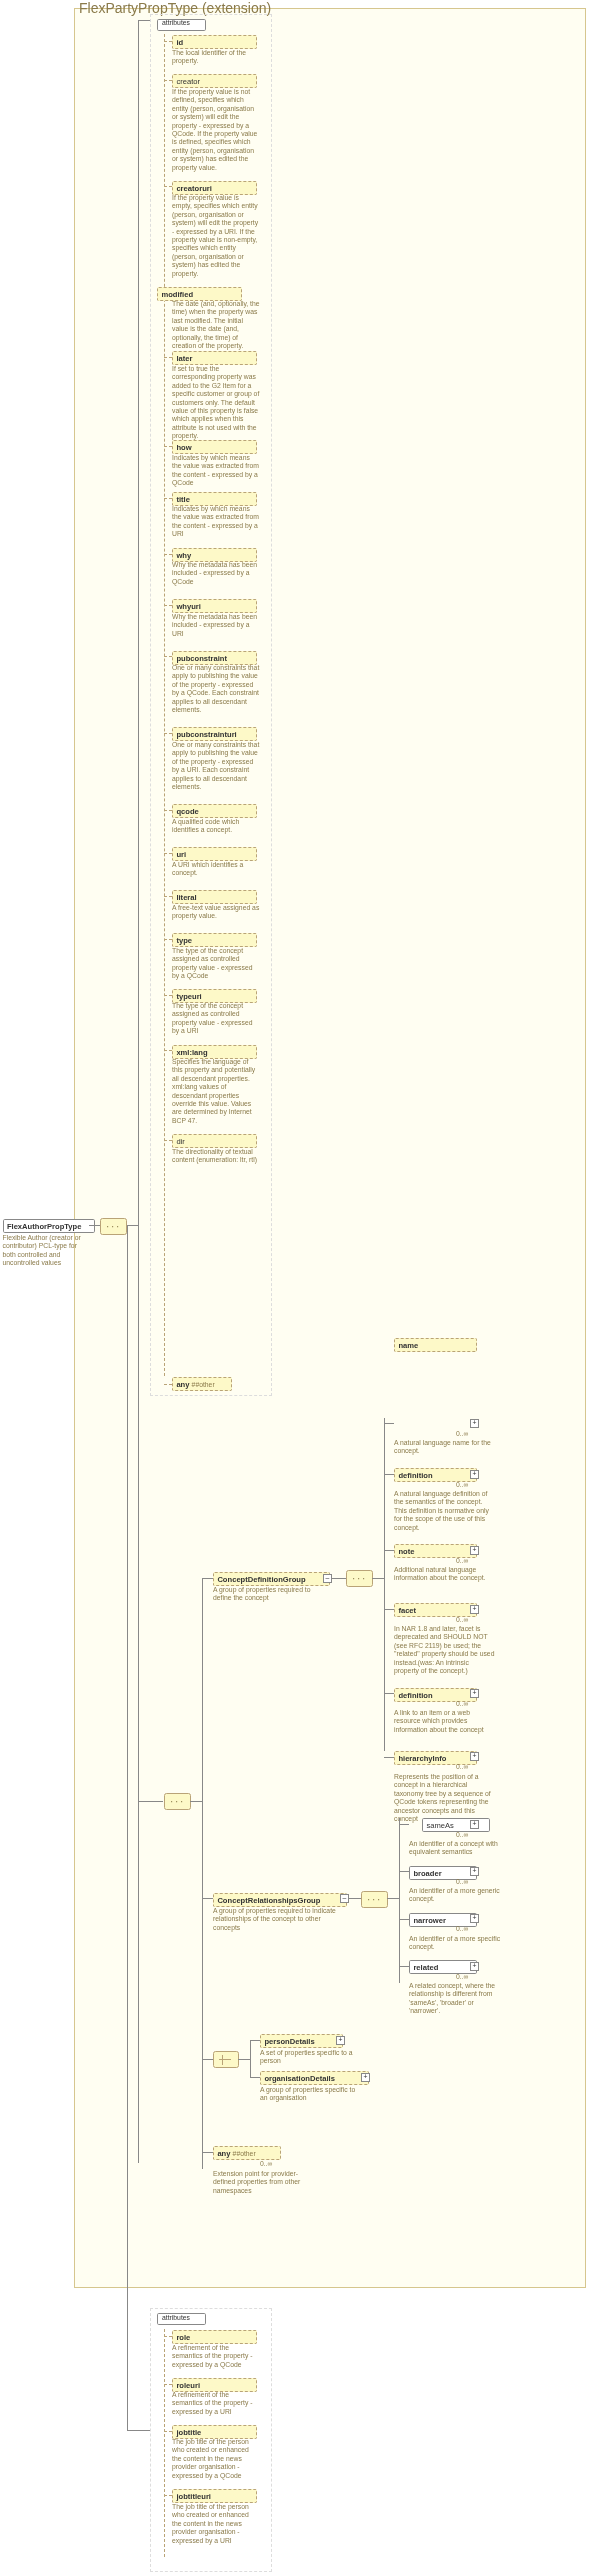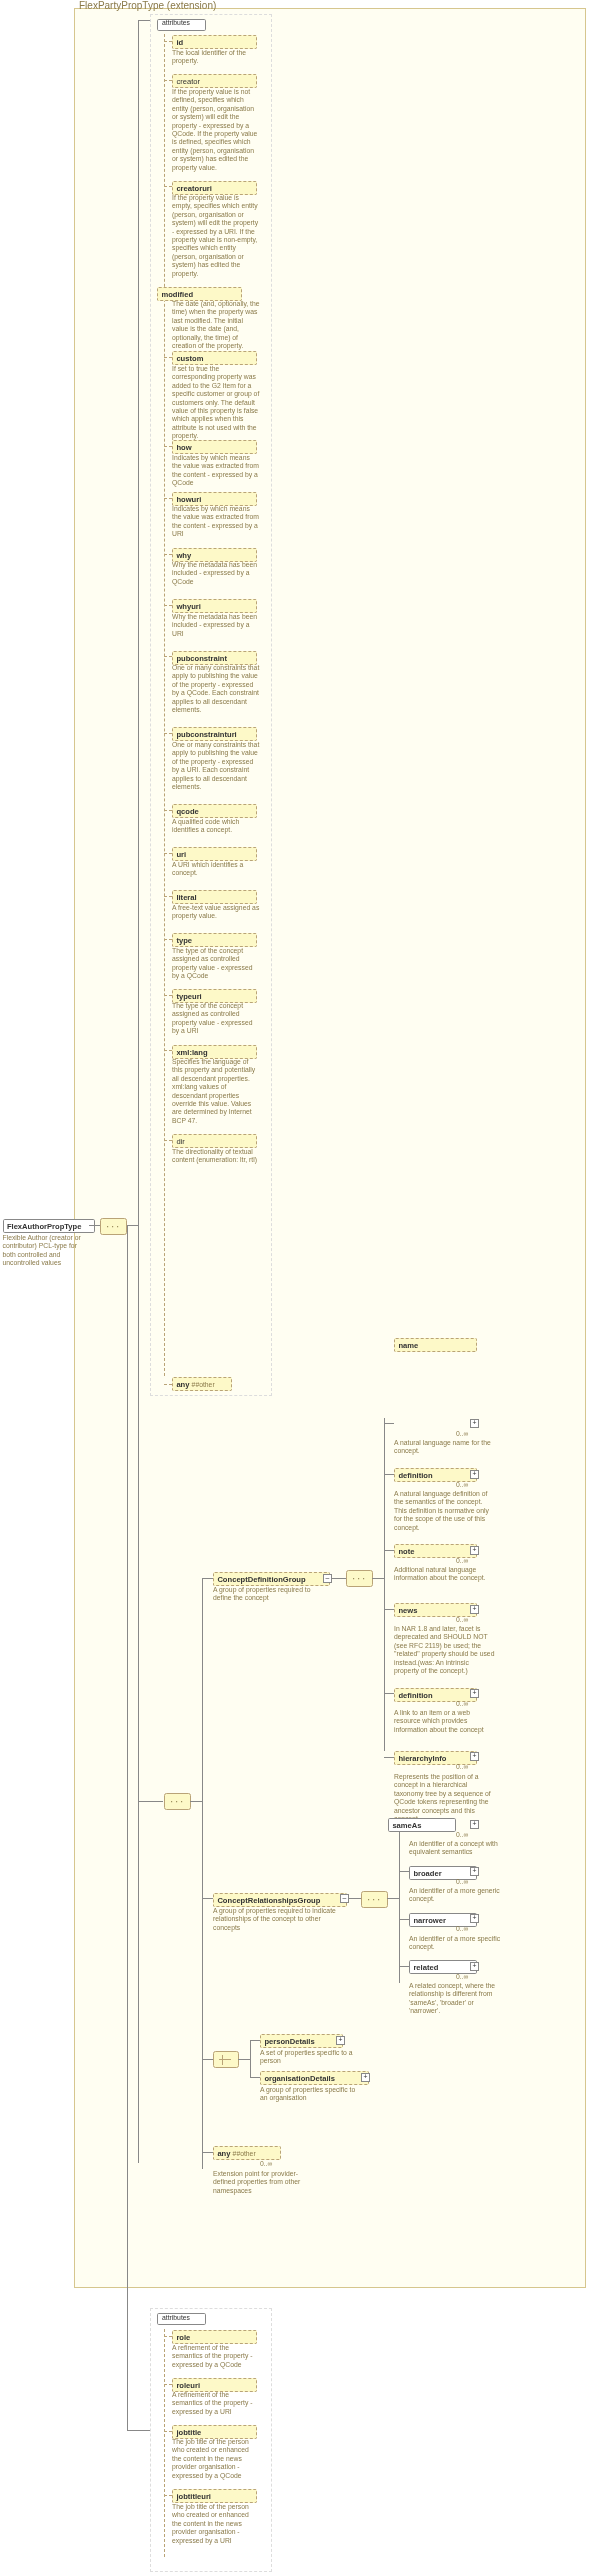--- a/index.html
+++ b/index.html
@@ -2,21 +2,21 @@
 <html style="font-size:13.5px"><head>
 <meta charset="utf-8">
 <style>
 body{margin:0;background:#fff;font:7.6px Verdana,sans-serif;color:#333}
 .canvas{position:relative;width:597px;height:2576px}
 .dbox{position:absolute;background:#fdf9c8;border:0.8px dashed #b9a377;padding:1.7px 3.4px;border-radius:1.7px}
 .sbox{position:absolute;background:#fff;border:0.8px solid #888;padding:1.7px 3.4px;border-radius:1.7px}
 .plus{position:absolute;width:6.8px;height:6.8px;border:0.8px solid #888;font:6.8px/6.8px sans-serif;text-align:center;background:#fff}
 .desc{position:absolute;color:#8a7a4a;font-size:6.8px;line-height:8.4px;width:101px}
 .descn{position:absolute;color:#8a7a4a;font-size:6.8px;line-height:8.4px;width:68px}
-.hdr{position:absolute;color:#8a7a4a;font-size:10px}
+.hdr{position:absolute;color:#8a7a4a;font-size:14px}
 .seq{position:absolute;width:25px;height:15px;border:0.8px solid #b9a377;background:#fdf9c8;border-radius:2.5px}
 .seq::after{content:"···";position:absolute;left:5px;top:1.7px;color:#8a7a4a;font-size:10px;letter-spacing:1.7px}
 .cho{position:absolute;width:23.6px;height:15px;border:0.8px solid #b9a377;background:#fdf9c8;border-radius:2.5px}
 .cho::before{content:"";position:absolute;left:8.4px;top:2.5px;width:0.8px;height:10px;background:#b9a377}
 .cho::after{content:"";position:absolute;left:5px;top:6.8px;width:11.8px;height:0.8px;background:#b9a377}
 .vline{position:absolute;width:0;border-left:0.8px solid #888}
 .vlined{position:absolute;width:0;border-left:0.8px dashed #b9a377}
 .hline{position:absolute;height:0;border-top:0.8px solid #888}
 .hlined{position:absolute;height:0;border-top:0.8px dashed #b9a377}
 .frame{position:absolute;border:0.8px dashed #ddd}
@@ -55,27 +55,27 @@
       <div class="hlined" style="position:absolute;left:164px;top:80px;width:8.4px"></div>
       <div class="dbox" style="left:172px;top:74px;width:76px;font-weight:normal">creator</div>
       <div class="desc" style="left:172px;top:88px;width:88px">If the property value is not defined, specifies which entity (person, organisation or system) will edit the property - expressed by a QCode. If the property value is defined, specifies which entity (person, organisation or system) has edited the property value.</div>
       <div class="hlined" style="position:absolute;left:164px;top:186px;width:8.4px"></div>
       <div class="dbox" style="left:172px;top:181px;width:76px;font-weight:bold">creatoruri</div>
       <div class="desc" style="left:172px;top:194px;width:88px">If the property value is empty, specifies which entity (person, organisation or system) will edit the property - expressed by a URI. If the property value is non-empty, specifies which entity (person, organisation or system) has edited the property.</div>
       <div class="hlined" style="position:absolute;left:164px;top:293px;width:8.4px"></div>
       <div class="dbox" style="left:157px;top:287px;width:76px;font-weight:bold">modified</div>
       <div class="desc" style="left:172px;top:300px;width:88px">The date (and, optionally, the time) when the property was last modified. The initial value is the date (and, optionally, the time) of creation of the property.</div>
       <div class="hlined" style="position:absolute;left:164px;top:357px;width:8.4px"></div>
-      <div class="dbox" style="left:172px;top:351px;width:76px;font-weight:bold">custom</div>
+      <div class="dbox" style="left:172px;top:351px;width:76px;font-weight:bold">later</div>
       <div class="desc" style="left:172px;top:365px;width:88px">If set to true the corresponding property was added to the G2 Item for a specific customer or group of customers only. The default value of this property is false which applies when this attribute is not used with the property.</div>
       <div class="hlined" style="position:absolute;left:164px;top:446px;width:8.4px"></div>
       <div class="dbox" style="left:172px;top:440px;width:76px;font-weight:bold">how</div>
       <div class="desc" style="left:172px;top:454px;width:88px">Indicates by which means the value was extracted from the content - expressed by a QCode</div>
       <div class="hlined" style="position:absolute;left:164px;top:498px;width:8.4px"></div>
-      <div class="dbox" style="left:172px;top:492px;width:76px;font-weight:bold">howuri</div>
+      <div class="dbox" style="left:172px;top:492px;width:76px;font-weight:bold">title</div>
       <div class="desc" style="left:172px;top:505px;width:88px">Indicates by which means the value was extracted from the content - expressed by a URI</div>
       <div class="hlined" style="position:absolute;left:164px;top:554px;width:8.4px"></div>
       <div class="dbox" style="left:172px;top:548px;width:76px;font-weight:bold">why</div>
       <div class="desc" style="left:172px;top:561px;width:88px">Why the metadata has been included - expressed by a QCode</div>
       <div class="hlined" style="position:absolute;left:164px;top:605px;width:8.4px"></div>
       <div class="dbox" style="left:172px;top:599px;width:76px;font-weight:bold">whyuri</div>
       <div class="desc" style="left:172px;top:613px;width:88px">Why the metadata has been included - expressed by a URI</div>
       <div class="hlined" style="position:absolute;left:164px;top:656px;width:8.4px"></div>
       <div class="dbox" style="left:172px;top:651px;width:76px;font-weight:bold">pubconstraint</div>
       <div class="desc" style="left:172px;top:664px;width:88px">One or many constraints that apply to publishing the value of the property - expressed by a QCode. Each constraint applies to all descendant elements.</div>
@@ -135,21 +135,21 @@
       <div class="dbox" style="left:394px;top:1468px;width:74px;font-weight:bold">definition</div>
       <div class="plus" style="left:470px;top:1470px">+</div>
       <div class="card" style="left:456px;top:1481px">0..∞</div>
       <div class="desc" style="left:394px;top:1490px;width:101px">A natural language definition of the semantics of the concept. This definition is normative only for the scope of the use of this concept.</div>
       <div class="hline" style="position:absolute;left:384px;top:1550px;width:10px"></div>
       <div class="dbox" style="left:394px;top:1544px;width:74px;font-weight:bold">note</div>
       <div class="plus" style="left:470px;top:1546px">+</div>
       <div class="card" style="left:456px;top:1557px">0..∞</div>
       <div class="desc" style="left:394px;top:1566px;width:101px">Additional natural language information about the concept.</div>
       <div class="hline" style="position:absolute;left:384px;top:1609px;width:10px"></div>
-      <div class="dbox" style="left:394px;top:1603px;width:74px;font-weight:bold">news</div>
+      <div class="dbox" style="left:394px;top:1603px;width:74px;font-weight:bold">facet</div>
       <div class="plus" style="left:470px;top:1605px">+</div>
       <div class="card" style="left:456px;top:1616px">0..∞</div>
       <div class="desc" style="left:394px;top:1625px;width:101px">In NAR 1.8 and later, facet is deprecated and SHOULD NOT (see RFC 2119) be used; the "related" property should be used instead.(was: An intrinsic property of the concept.)</div>
       <div class="hline" style="position:absolute;left:384px;top:1693px;width:10px"></div>
       <div class="dbox" style="left:394px;top:1688px;width:74px;font-weight:bold">definition</div>
       <div class="plus" style="left:470px;top:1689px">+</div>
       <div class="card" style="left:456px;top:1700px">0..∞</div>
       <div class="desc" style="left:394px;top:1709px;width:101px">A link to an item or a web resource which provides information about the concept</div>
       <div class="hline" style="position:absolute;left:384px;top:1757px;width:10px"></div>
       <div class="dbox" style="left:394px;top:1751px;width:74px;font-weight:bold">hierarchyInfo</div>
@@ -162,21 +162,21 @@
   <div class="dbox" style="left:213px;top:1893px;width:125px;font-weight:bold">ConceptRelationshipsGroup</div>
   <div class="plus" style="left:340px;top:1894px">–</div>
   <div class="desc" style="left:213px;top:1907px;width:125px">A group of properties required to indicate relationships of the concept to other concepts</div>
 
   <div class="seq" style="left:361px;top:1891px"></div>
   <div class="hline" style="left:348px;top:1898px;width:12.7px"></div>
   <div class="hline" style="left:387px;top:1898px;width:11.8px"></div>
   <div class="vline" style="left:399px;top:1818px;height:165px"></div>
   <div id="relchildren">
       <div class="hline" style="position:absolute;left:399px;top:1824px;width:10px"></div>
-      <div class="sbox" style="left:388px;top:1818px;width:59px;font-weight:bold">sameAs</div>
+      <div class="sbox" style="left:422px;top:1818px;width:59px;font-weight:normal">sameAs</div>
       <div class="plus" style="left:470px;top:1820px">+</div>
       <div class="card" style="left:456px;top:1831px">0..∞</div>
       <div class="descn" style="left:409px;top:1840px;width:93px">An identifier of a concept with equivalent semantics</div>
       <div class="hline" style="position:absolute;left:399px;top:1871px;width:10px"></div>
       <div class="sbox" style="left:409px;top:1866px;width:59px;font-weight:bold">broader</div>
       <div class="plus" style="left:470px;top:1867px">+</div>
       <div class="card" style="left:456px;top:1878px">0..∞</div>
       <div class="descn" style="left:409px;top:1887px;width:93px">An identifier of a more generic concept.</div>
       <div class="hline" style="position:absolute;left:399px;top:1919px;width:10px"></div>
       <div class="sbox" style="left:409px;top:1913px;width:59px;font-weight:bold">narrower</div>

